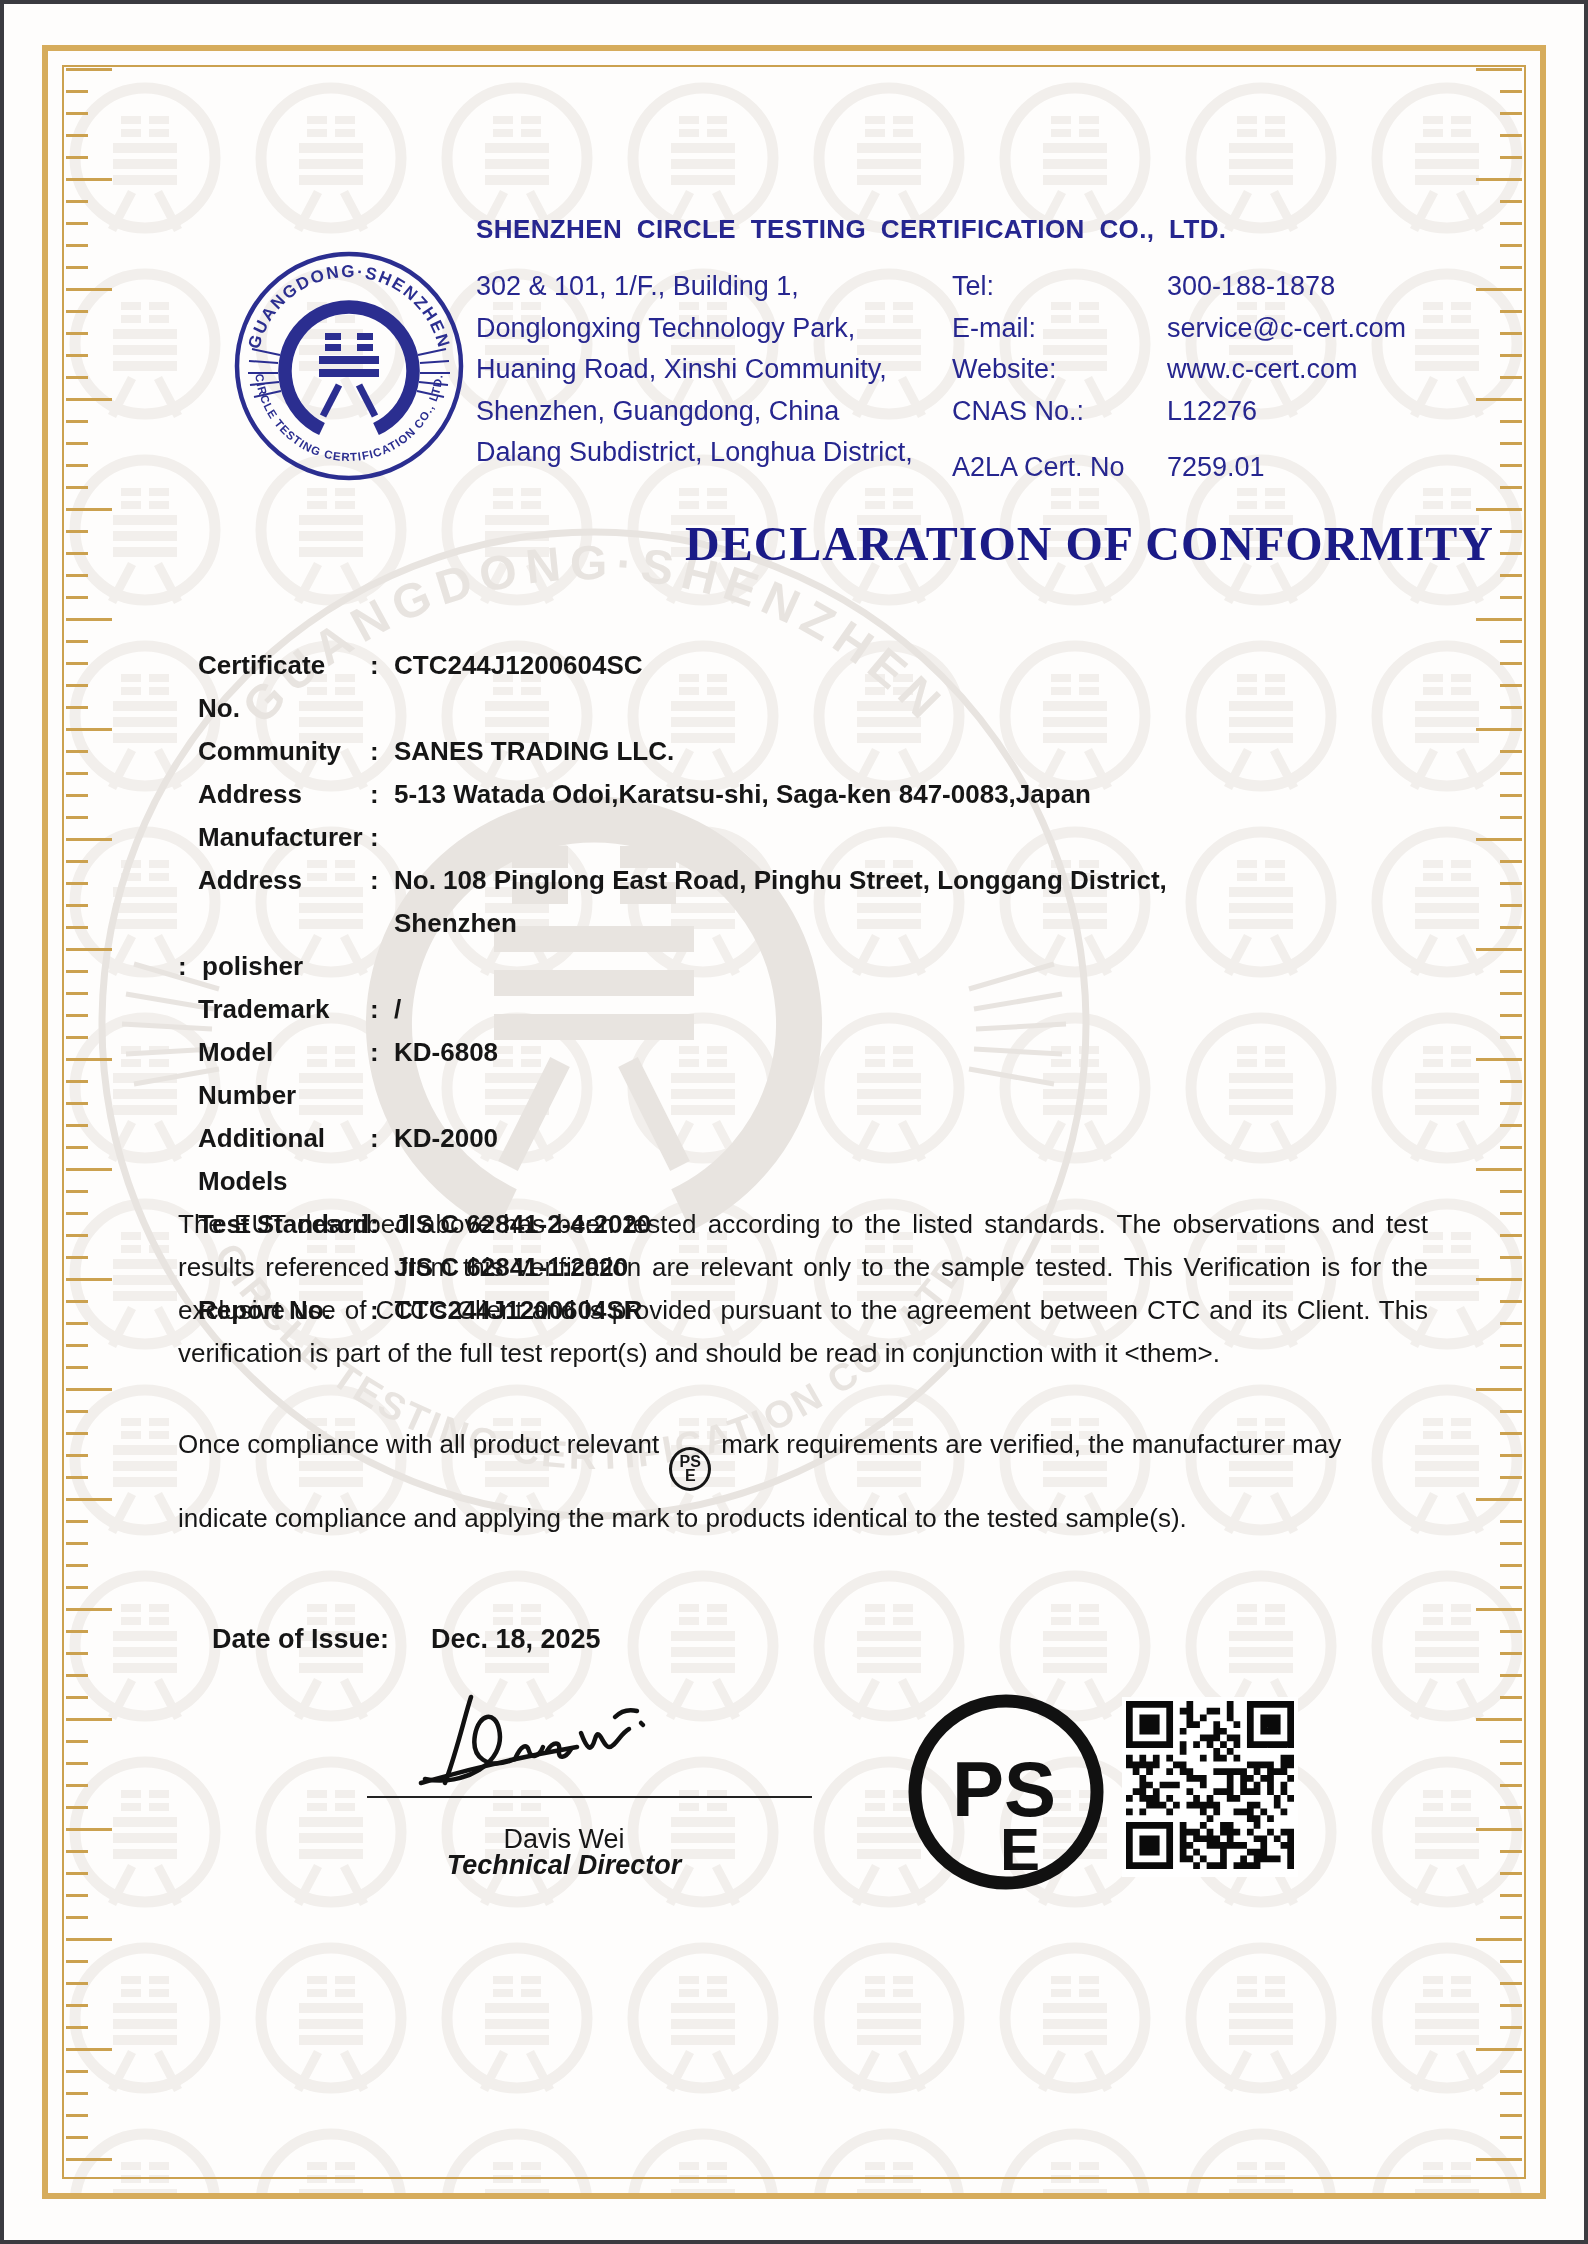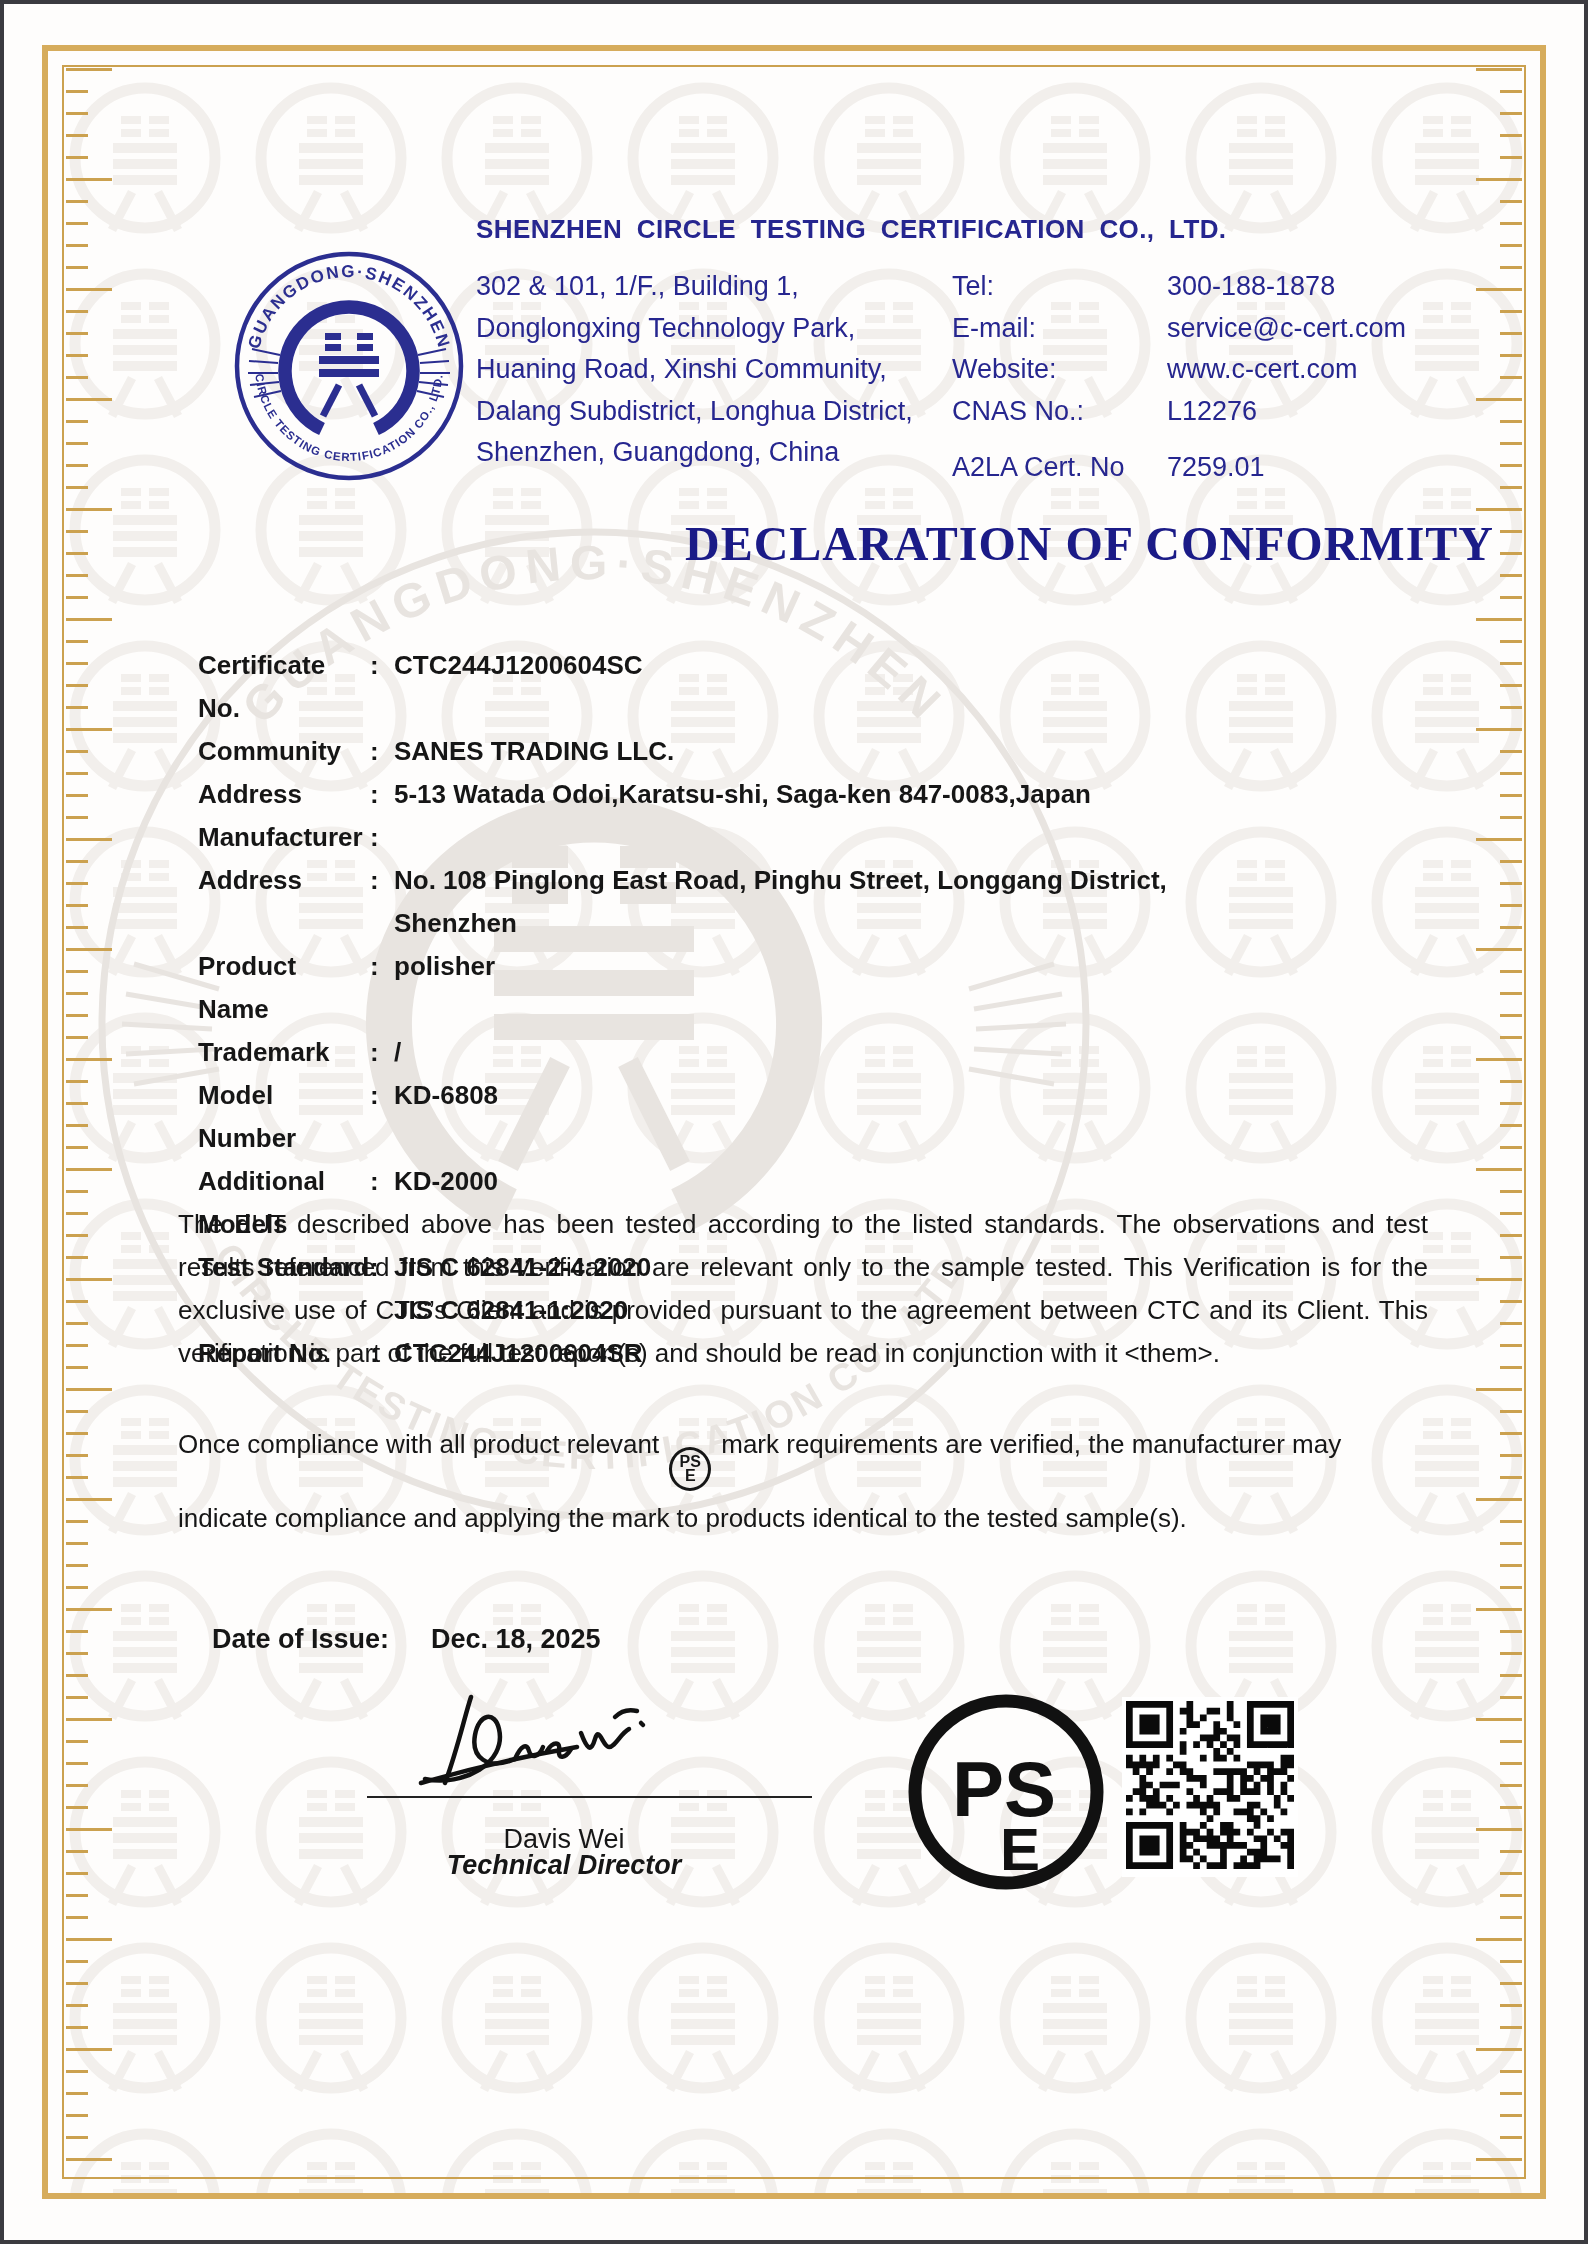--- a/index.html
+++ b/index.html
@@ -150,22 +150,22 @@
       <text font-size="17" letter-spacing="2"><textPath href="#lgTop" startOffset="50%" text-anchor="middle">GUANGDONG·SHENZHEN</textPath></text>
       <text font-size="11.5" letter-spacing="1"><textPath href="#lgBot" startOffset="50%" text-anchor="middle">CIRCLE TESTING CERTIFICATION CO., LTD.</textPath></text>
     </g>
   </svg>
 
   <div class="company-name">SHENZHEN CIRCLE TESTING CERTIFICATION CO., LTD.</div>
   <div class="addr" id="addrBlock">
       <div>302 &amp; 101, 1/F., Building 1,</div>
       <div>Donglongxing Technology Park,</div>
       <div>Huaning Road, Xinshi Community,</div>
+      <div>Shenzhen, Guangdong, China</div>
       <div>Dalang Subdistrict, Longhua District,</div>
-      <div>Shenzhen, Guangdong, China</div>
     </div>
   <div class="contacts" id="contactBlock">
       <div class="crow">
         <span class="clabel">Tel:</span>
         <span>300-188-1878</span>
       </div>
       <div class="crow">
         <span class="clabel">E-mail:</span>
         <span>service@c-cert.com</span>
       </div>
@@ -213,21 +213,20 @@
       </div>
       <div class="frow">
         <div class="flabel">Address</div>
         <div class="fcolon">:</div>
         <div class="fvalue">
           <div>No. 108 Pinglong East Road, Pinghu Street, Longgang District,</div>
           <div>Shenzhen</div>
         </div>
       </div>
       <div class="frow">
-        <div class="flabel">Product Name</div>
         <div class="fcolon">:</div>
         <div class="fvalue">
           <div>polisher</div>
         </div>
       </div>
       <div class="frow">
         <div class="flabel">Trademark</div>
         <div class="fcolon">:</div>
         <div class="fvalue">
           <div>/</div>

